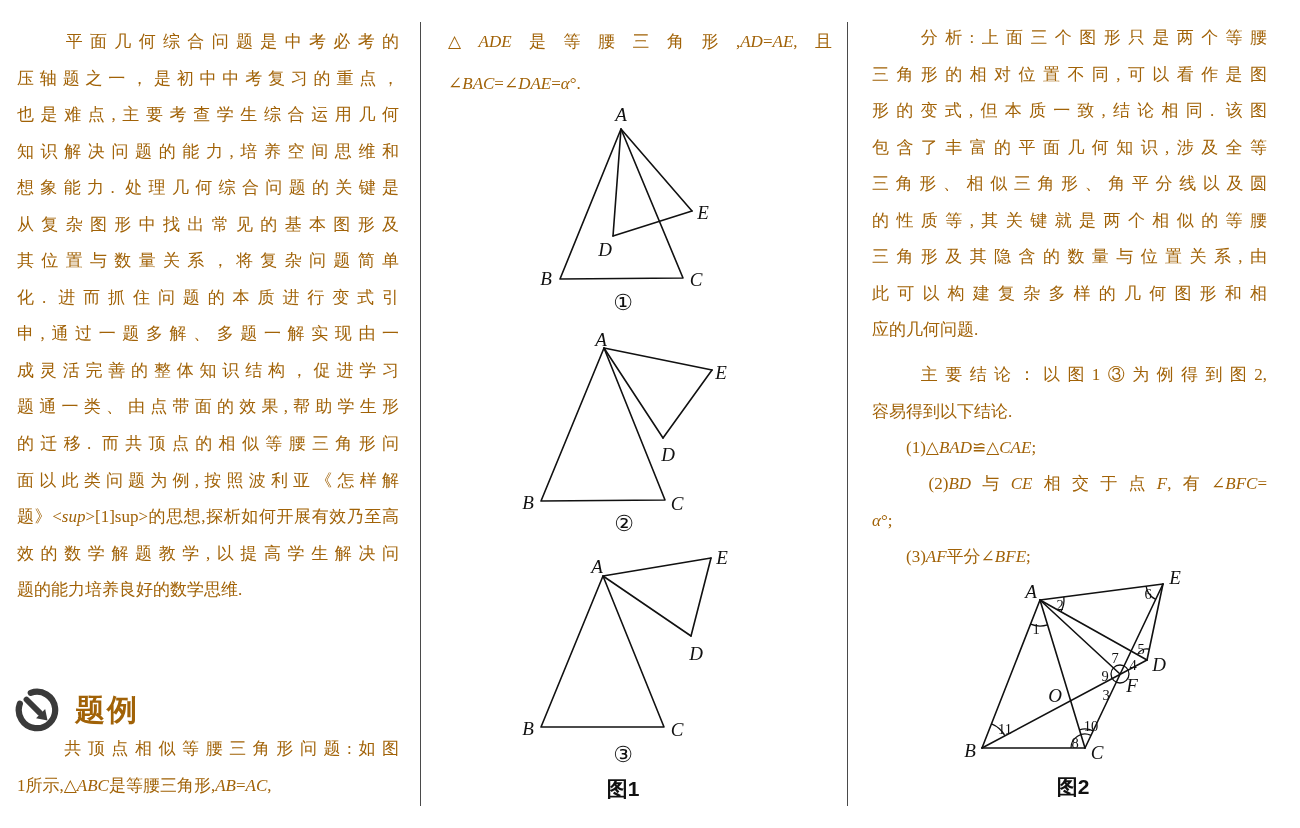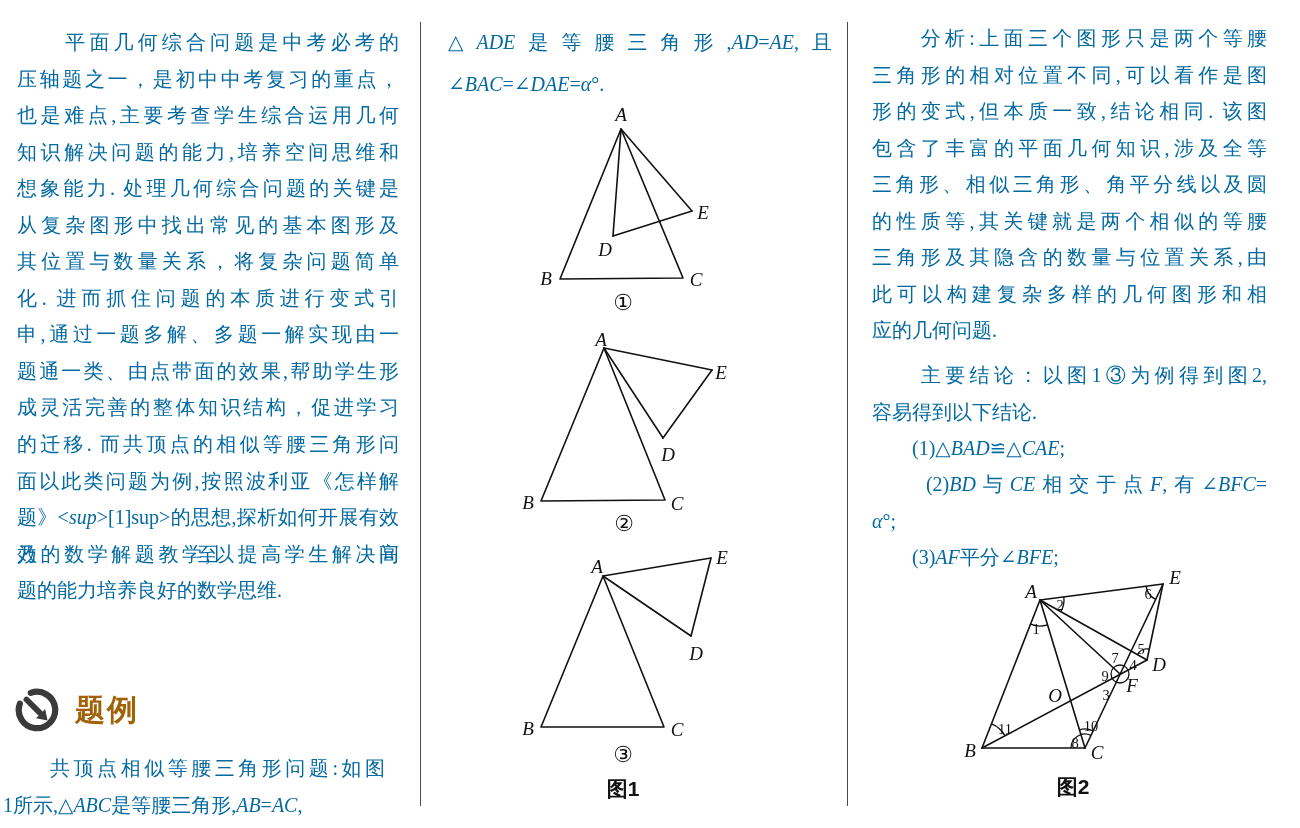--- a/index.html
+++ b/index.html
@@ -4,21 +4,21 @@
 <style>
   html,body{margin:0;padding:0;}
   body{
     width:1300px;height:828px;position:relative;overflow:hidden;
     background:#ffffff;color:#141414;
     font-family:"Liberation Serif","DejaVu Serif",serif;
   }
   .col{position:absolute;}
   .tline{
     display:block;height:36.55px;line-height:36.55px;
-    font-size:20px;color:#0369a1;
+    font-size:17px;color:#a16207;
   }
   .jl{text-align:justify;text-align-last:justify;}
   i{font-style:italic;}
   
   #mid-intro .tline{height:42px;line-height:42px;}
   
   .vrule{position:absolute;top:22px;height:784px;width:1px;background:#4a4a4a;}
   
   .sec-head{position:absolute;left:14px;top:687px;display:flex;align-items:center;}
   .sec-title{
@@ -43,39 +43,39 @@
 <div class="col" style="left:17px;top:24px;width:382px;">
     <div class="tline jl">　　平面几何综合问题是中考必考的</div>
     <div class="tline jl">压轴题之一，是初中中考复习的重点，</div>
     <div class="tline jl">也是难点,主要考查学生综合运用几何</div>
     <div class="tline jl">知识解决问题的能力,培养空间思维和</div>
     <div class="tline jl">想象能力. 处理几何综合问题的关键是</div>
     <div class="tline jl">从复杂图形中找出常见的基本图形及</div>
     <div class="tline jl">其位置与数量关系，将复杂问题简单</div>
     <div class="tline jl">化. 进而抓住问题的本质进行变式引</div>
     <div class="tline jl">申,通过一题多解、多题一解实现由一</div>
+    <div class="tline jl">成灵活完善的整体知识结构，促进学习</div>
     <div class="tline jl">题通一类、由点带面的效果,帮助学生形</div>
-    <div class="tline jl">成灵活完善的整体知识结构，促进学习</div>
     <div class="tline jl">的迁移. 而共顶点的相似等腰三角形问</div>
     <div class="tline jl">面以此类问题为例,按照波利亚《怎样解</div>
     <div class="tline jl">题》&lt;<i>sup</i>&gt;[1]sup&gt;的思想,探析如何开展有效乃至高</div>
     <div class="tline jl">效的数学解题教学,以提高学生解决问</div>
     <div class="tline">题的能力培养良好的数学思维.</div>
   </div>
 
 <div class="sec-head">
   <svg width="46" height="46" viewBox="0 0 48 48">
     <path d="M17.5 6.1 A19 19 0 1 1 6.1 17.5" stroke="#3a3a3a" stroke-width="6.5" fill="none" stroke-linecap="round"></path>
     <line x1="13" y1="13" x2="27" y2="27" stroke="#3a3a3a" stroke-width="6" stroke-linecap="round"></line>
     <polygon points="35,35 32.5,23 23,32.5" fill="#3a3a3a"></polygon>
   </svg>
   <span class="sec-title">题例</span>
 </div>
 
-<div class="col" style="left:3px;top:731px;width:382px;margin-top:19px;">
+<div class="col" style="left:17px;top:731px;width:382px;">
     <div class="tline jl">　　共顶点相似等腰三角形问题:如图</div>
     <div class="tline">1所示,△<i>ABC</i>是等腰三角形,<i>AB</i>=<i>AC</i>,</div>
   </div>
 
 <div id="mid-intro" class="col" style="left:448px;top:21px;width:384px;">
     <div class="tline jl">△<i>ADE</i>是等腰三角形,<i>AD</i>=<i>AE</i>,且</div>
     <div class="tline">∠<i>BAC</i>=∠<i>DAE</i>=<i>α</i>°.</div>
   </div>
 
 <svg class="fig" style="left:430px;top:100px;" width="410" height="710" viewBox="430 100 410 710">

